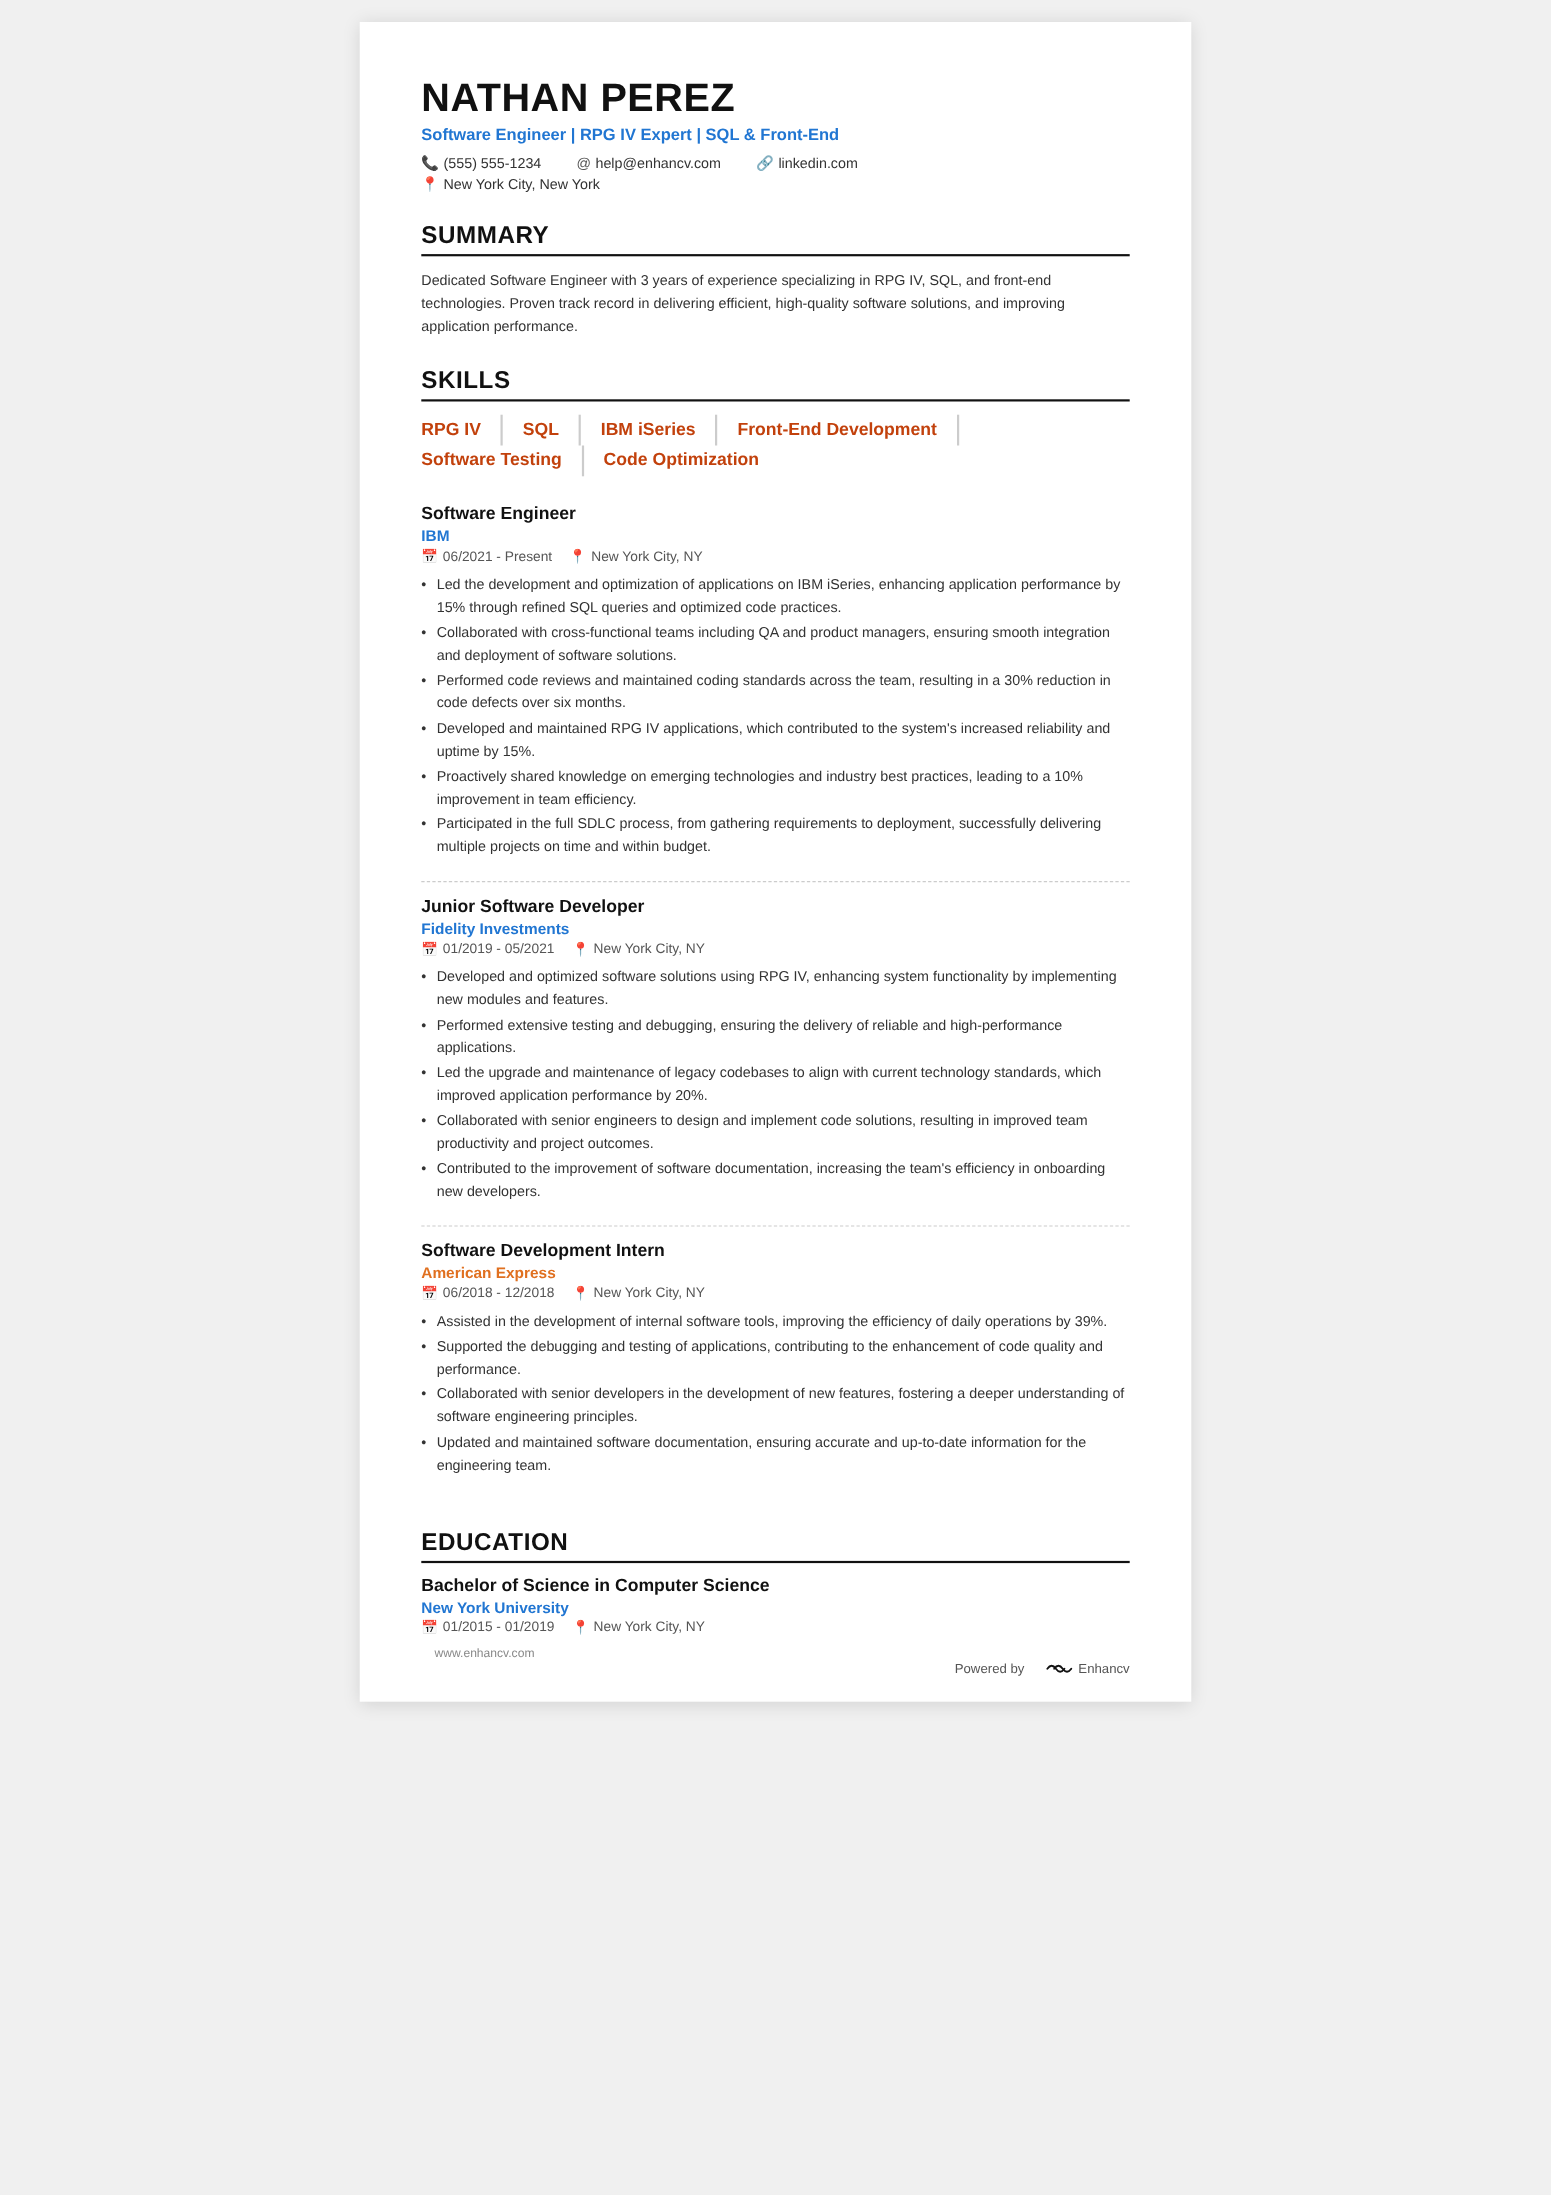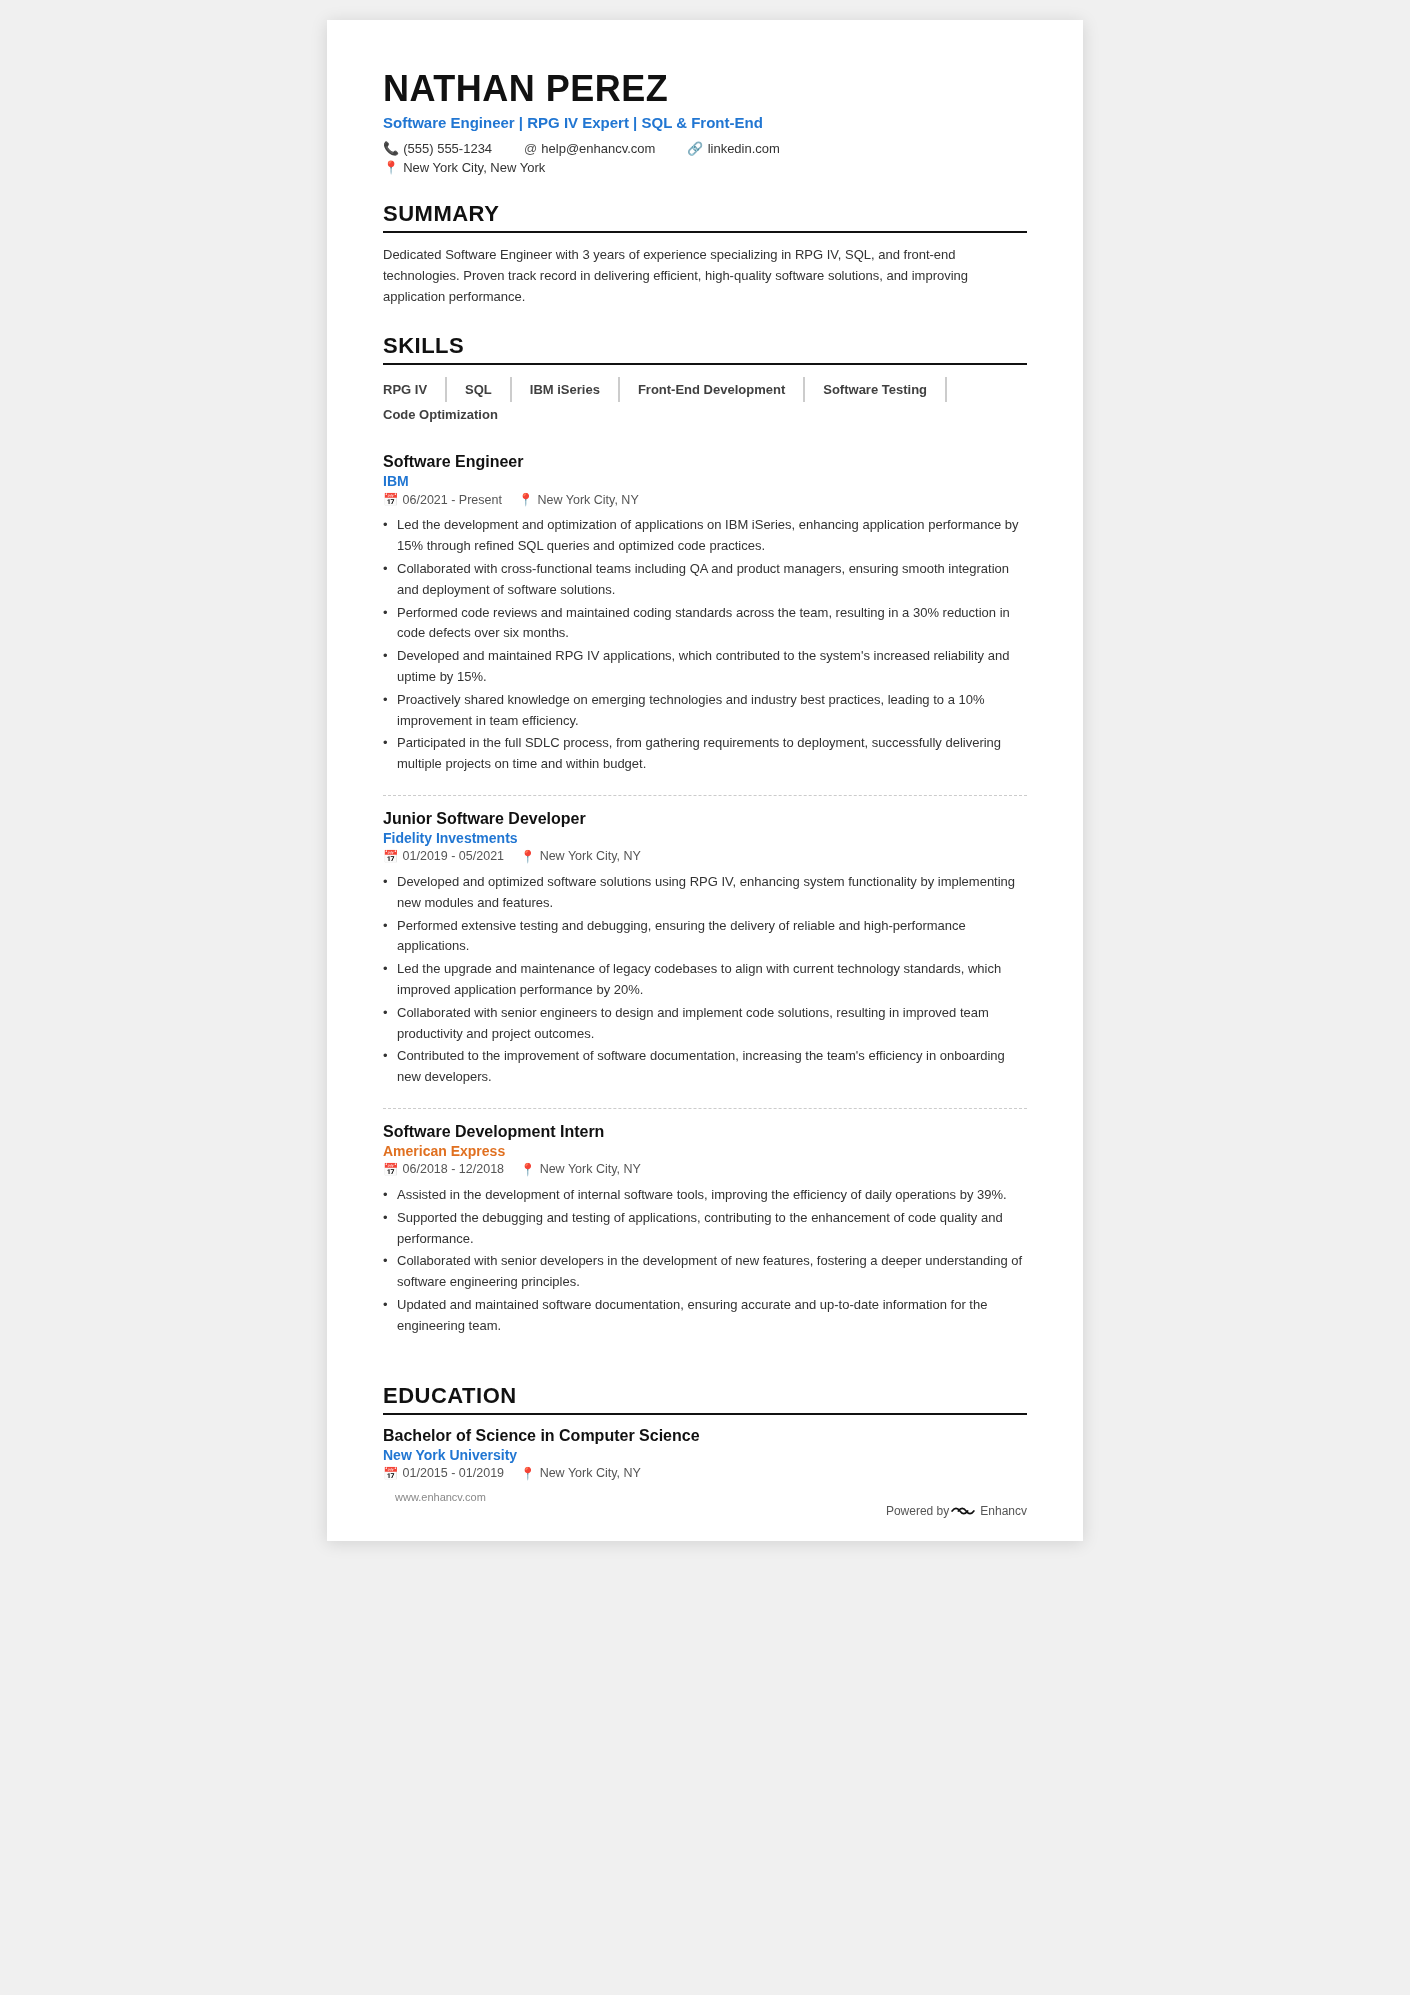--- a/index.html
+++ b/index.html
@@ -76,23 +76,23 @@
       font-size: 13px;
       color: #333;
       line-height: 1.6;
     }
     .skills-list {
       display: flex;
       flex-wrap: wrap;
       gap: 0;
     }
     .skill-item {
-      font-size: 13px;
+      font-size: 16px;
       font-weight: 600;
-      color: #404040;
+      color: #c2410c;
       padding: 5px 18px 5px 0;
       border-right: 2px solid #ccc;
       margin-right: 18px;
       white-space: nowrap;
       text-align: right;
     }
     .skill-item:last-child {
       border-right: none;
       margin-right: 0;
     }
@@ -182,21 +182,21 @@
       right: 56px;
       display: flex;
       justify-content: space-between;
       align-items: center;
       font-size: 11px;
       color: #888;
     }
     .footer-brand {
       display: flex;
       align-items: center;
-      gap: 0;
+      gap: 18px;
       color: #555;
       font-size: 12px;
       margin-top: 27px;
     }
     .enhancv-logo {
       display: inline-flex;
       align-items: center;
       gap: 3px;
     }
     .enhancv-logo svg {

